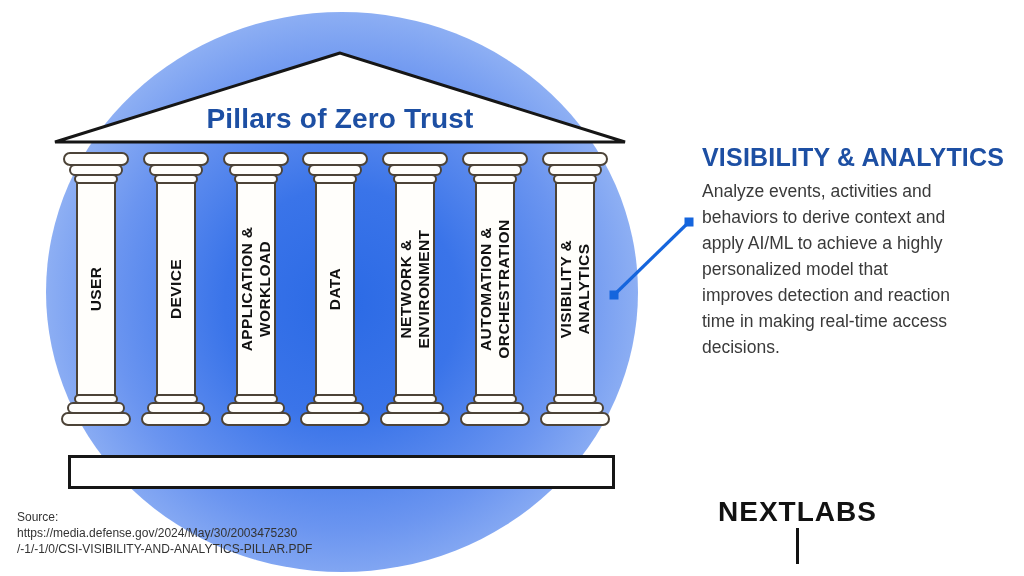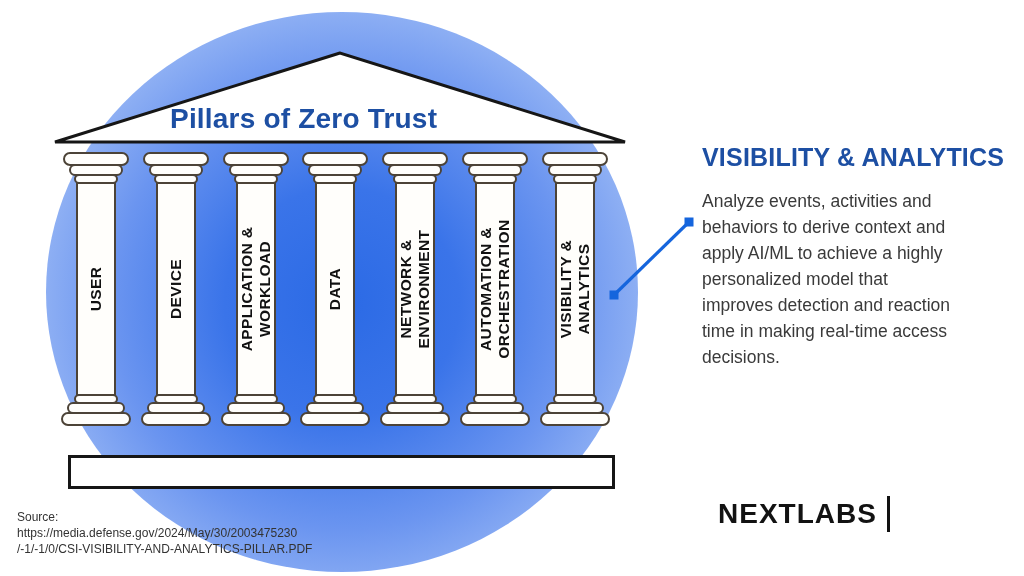--- a/index.html
+++ b/index.html
@@ -12,21 +12,21 @@
     position: absolute; left: 46px; top: 12px; width: 592px; height: 560px;
     border-radius: 50%;
     background: radial-gradient(ellipse at 50% 52%,
       #2b6ae5 0%, #3a74e9 28%, #6b95f0 55%, #9cbaf5 78%, #c2d6fa 95%, #cfdffb 100%);
     z-index: 0;
   }
 
   
   .pediment-svg { position: absolute; left: 48px; top: 48px; z-index: 2; }
   .pediment-title {
-    position: absolute; left: 170px; top: 103px; width: 340px; text-align: left;
+    position: absolute; left: 170px; top: 103px; width: 340px; text-align: center;
     font-size: 28px; font-weight: bold; color: #1d4fa3; z-index: 3; letter-spacing: 0.2px;
   }
 
   
   .pillar { position: absolute; top: 152px; width: 70px; height: 286px;
     display: flex; flex-direction: column; align-items: center; z-index: 2; }
   .pillar div { background: #fffefb; border: 2px solid #4c4337; }
   .cap-slab   { width: 66px; height: 14px; border-radius: 7px; }
   .cap-bulge  { width: 54px; height: 12px; border-radius: 6px; margin-top: -2px; }
   .cap-ring   { width: 44px; height: 10px; border-radius: 5px; margin-top: -2px; }
@@ -45,30 +45,30 @@
   
   .stylobate { position: absolute; left: 68px; top: 455px; width: 547px; height: 34px;
     background: #ffffff; border: 3px solid #161616; z-index: 2; }
 
   
   .connector-svg { position: absolute; left: 604px; top: 212px; z-index: 3; }
 
   
   .callout { position: absolute; left: 702px; top: 143px; width: 305px; z-index: 3; }
   .callout-title { font-size: 25px; font-weight: bold; color: #1d4fa3; letter-spacing: 0.2px; }
-  .callout-body { margin-top: 16px; font-size: 17.5px; line-height: 26px; color: #3a3a3a;
+  .callout-body { margin-top: 6px; font-size: 17.5px; line-height: 26px; color: #3a3a3a;
     white-space: pre-line; }
 
   
   .source { position: absolute; left: 17px; top: 509px; z-index: 3;
     font-size: 12px; line-height: 16px; color: #333333; white-space: pre-line; }
 
   
   .logo { position: absolute; left: 718px; top: 496px; display: flex; align-items: center;
-    z-index: 3; }
+    z-index: 3; flex-direction: column; }
   .logo-wordmark { font-size: 28px; font-weight: 800; color: #121212; letter-spacing: 1px; }
   .logo-divider { width: 3px; height: 36px; background: #121212; margin: 0 9px 0 10px; }
   .logo-tagline { font-size: 11.5px; font-weight: bold; color: #121212; line-height: 14px; }
 </style>
 </head>
 <body>
 
 <div class="scene">
 
   <div class="bg-circle"></div>

